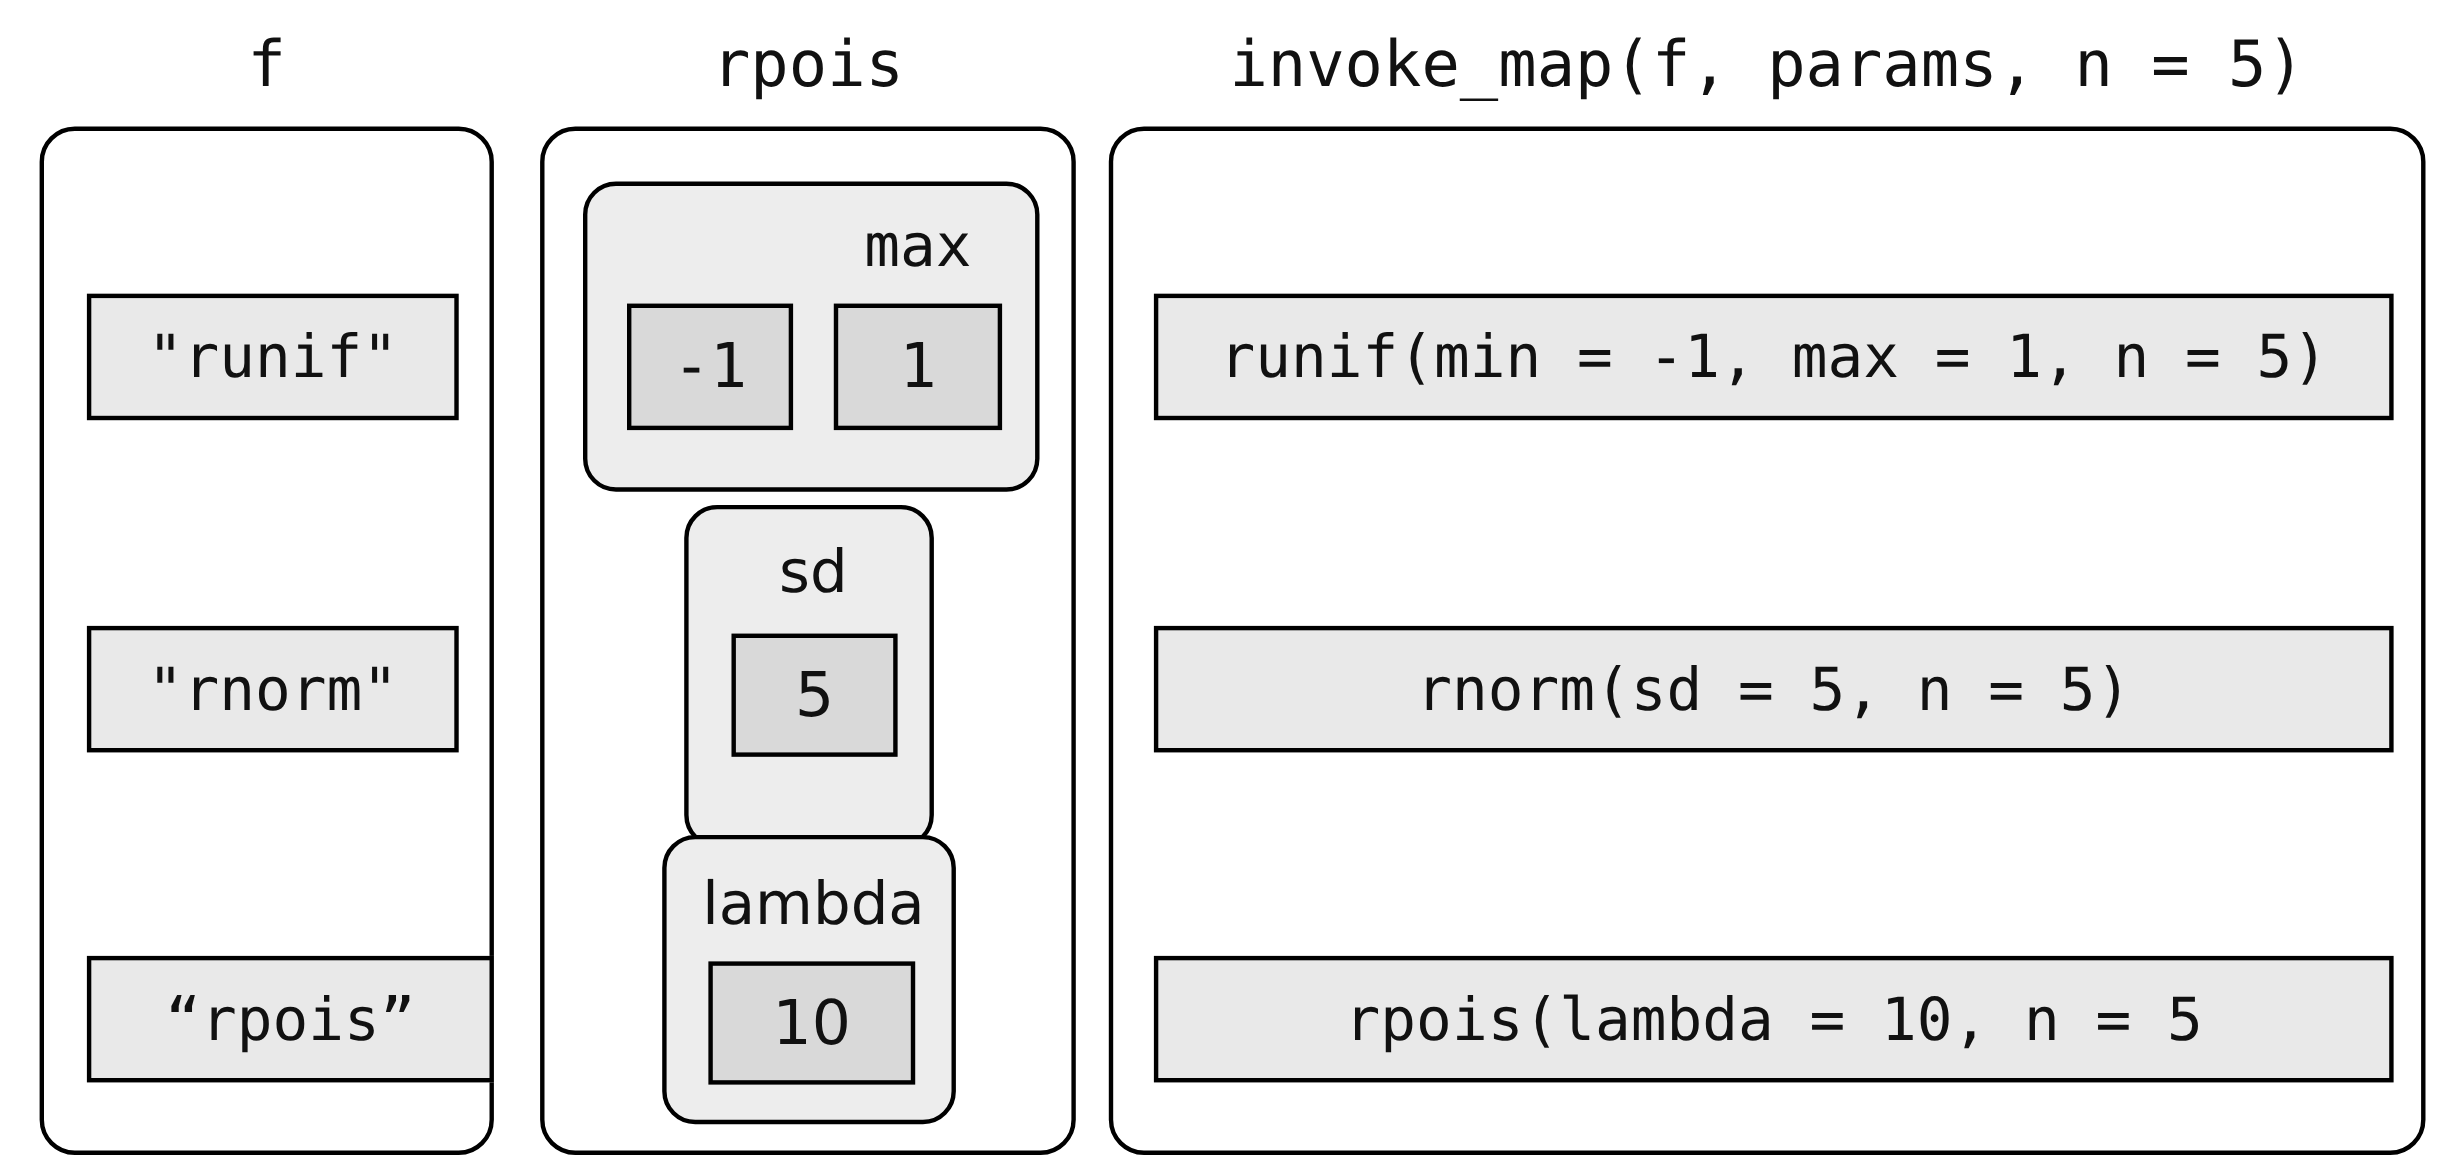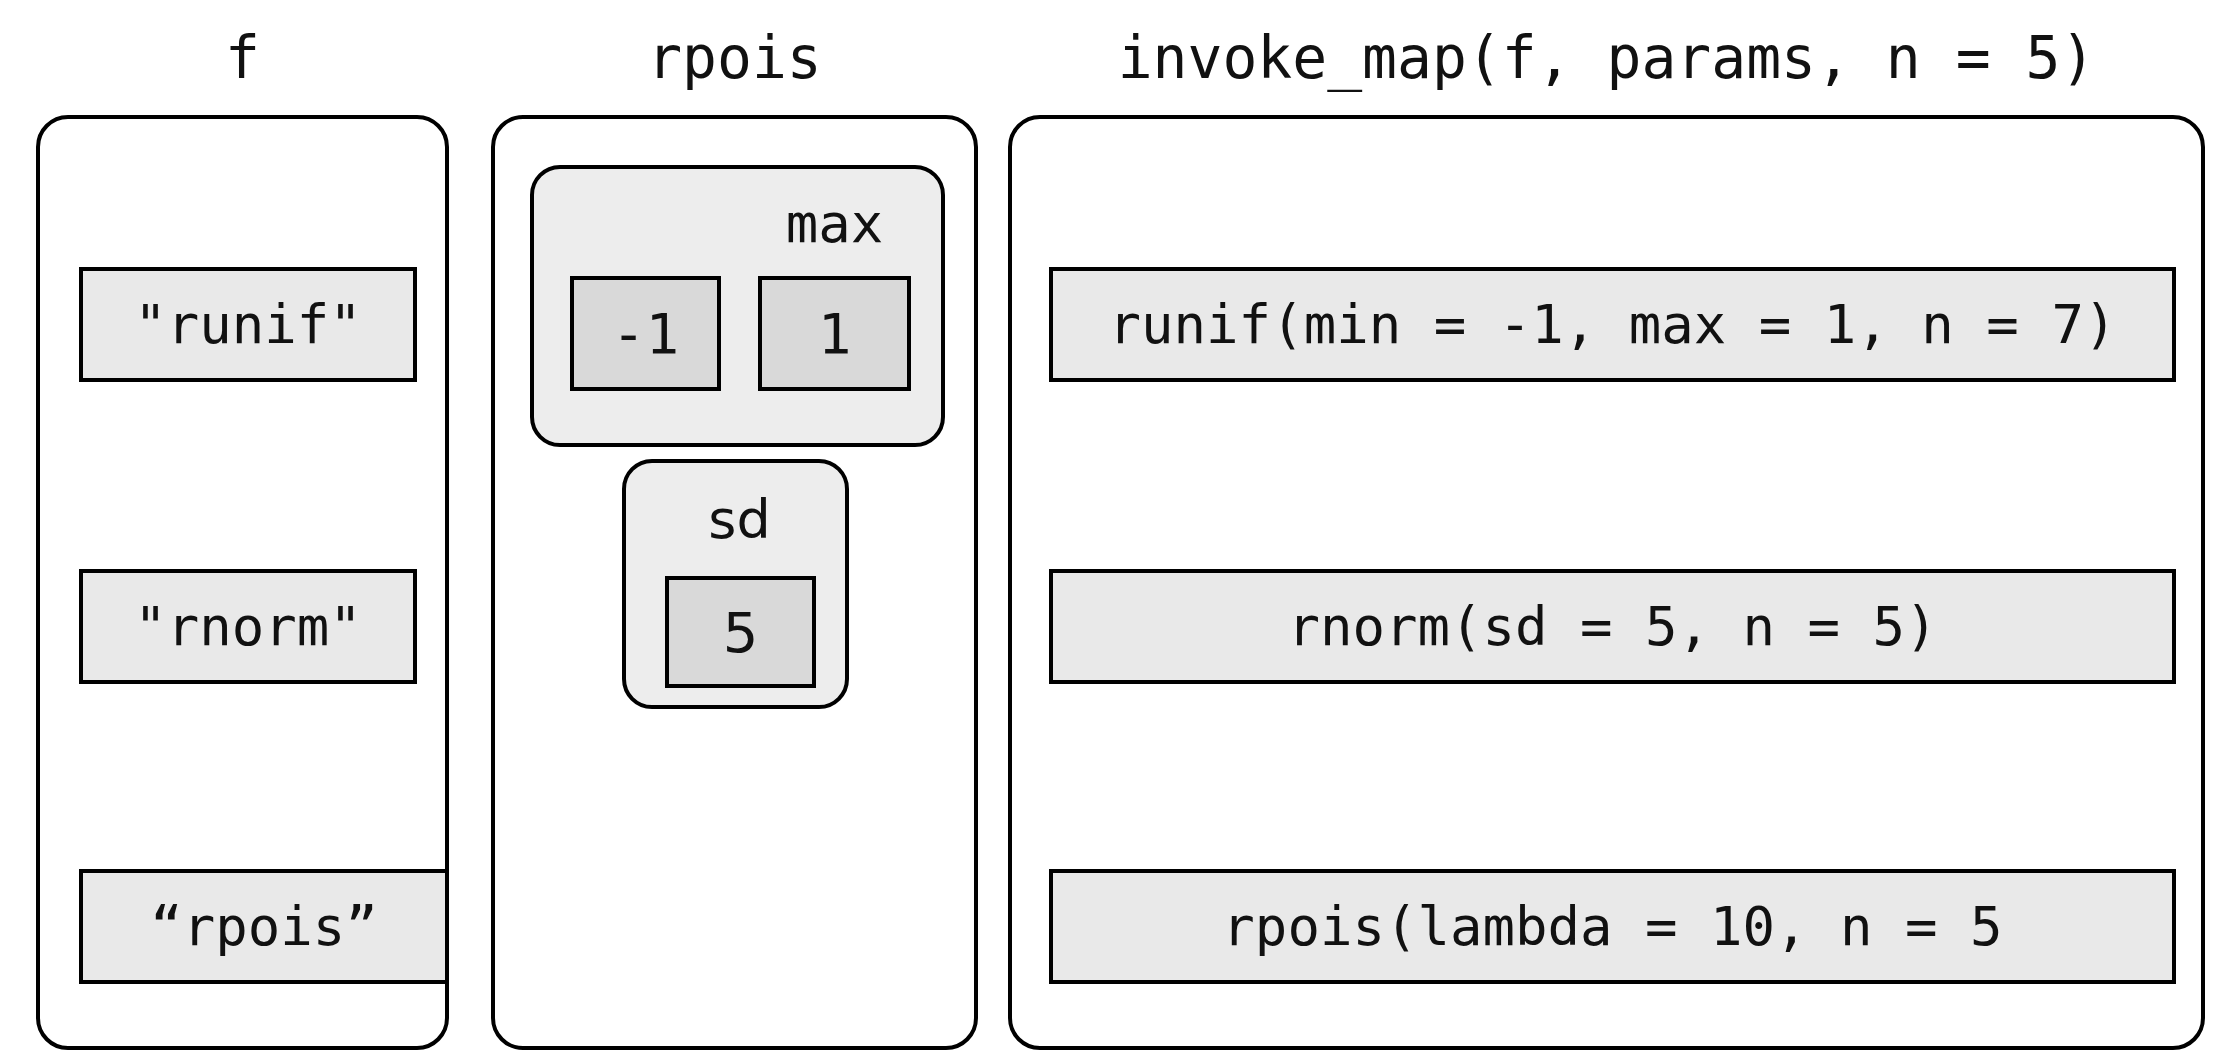--- a/index.html
+++ b/index.html
@@ -41,26 +41,30 @@
   </div>
 
   <div class="panel" style="left:491px;width:487px;">
 
     <div class="group" style="left:35px;top:46px;width:415px;height:282px;">
       <div class="group-label mono" style="left:224px;top:14px;width:153px;height:80px;">max</div>
       <div class="val-box mono" style="left:36px;top:107px;width:151px;height:115px;">-1</div>
       <div class="val-box mono" style="left:224px;top:107px;width:153px;height:115px;">1</div>
     </div>
 
-    <div class="group" style="left:127px;top:340px;width:227px;height:250px;">
+    <div class="group" style="left:127px;top:340px;width:227px;height:312px;">
       <div class="group-label sans" style="left:0;top:16px;width:227px;height:80px;">sd</div>
       <div class="val-box sans" style="left:39px;top:113px;width:151px;height:112px;">5</div>
     </div>
 
+    <div class="group" style="left:107px;top:640px;width:267px;height:263px;">
+      <div class="group-label sans" style="left:0;top:18px;width:267px;height:80px;">lambda</div>
+      <div class="val-box sans" style="left:38px;top:111px;width:188px;height:112px;">10</div>
+    </div>
   </div>
 
   <div class="panel" style="left:1008px;width:1197px;">
-    <div class="row-box mono" style="left:37px;top:148px;width:1127px;">runif(min = -1, max = 1, n = 7)</div>
+    <div class="row-box mono" style="left:37px;top:148px;width:1127px;">runif(min = -1, max = 1, n = 5)</div>
     <div class="row-box mono" style="left:37px;top:450px;width:1127px;">rnorm(sd = 5, n = 5)</div>
     <div class="row-box mono" style="left:37px;top:750px;width:1127px;">rpois(lambda = 10, n = 5</div>
   </div>
 
 </div>
 
 </body></html>

